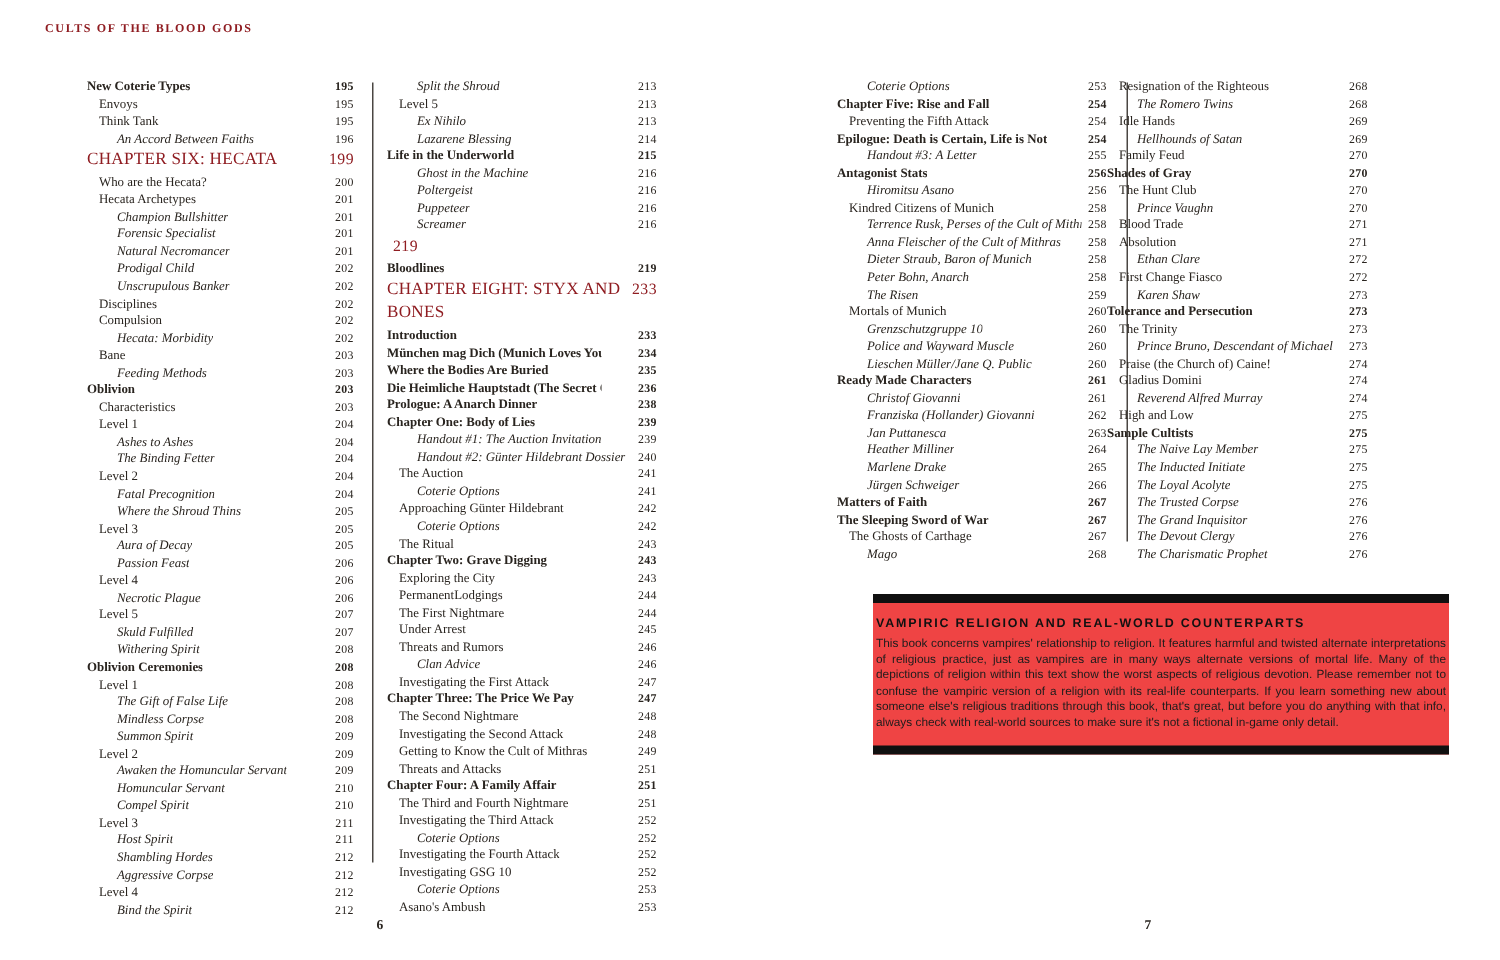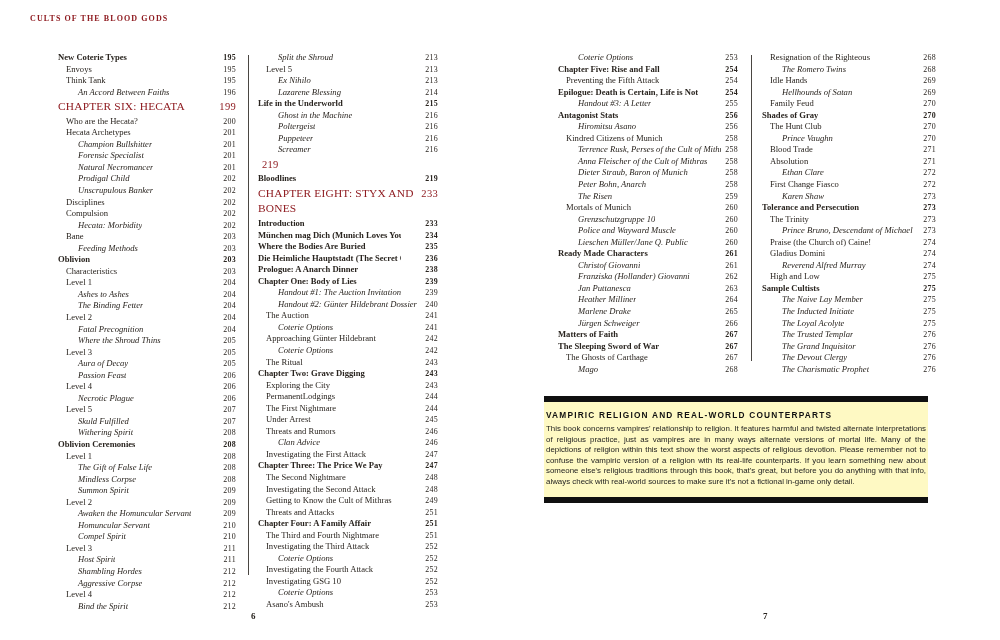--- a/index.html
+++ b/index.html
@@ -13,21 +13,21 @@
   #spread{position:relative;width:1000px;height:588px;background:#fff;}
 
   .book-header{position:absolute;left:30px;top:14px;color:var(--red);
     font-family:"Liberation Serif", serif;font-weight:bold;font-size:8px;
     letter-spacing:1.1px;}
 
   .toc-col{position:absolute;top:52px;}
   #col0{left:58px;width:178px;}
   #col1{left:258px;width:180px;}
   #col2{left:558px;width:180px;}
-  #col3{left:762px;width:174px;}
+  #col3{left:738px;width:174px;}
 
   .vdivider{position:absolute;width:1px;background:var(--rule);}
   #div0{left:248px;top:55px;height:520px;}
   #div1{left:751px;top:55px;height:306px;}
 
   .row{display:flex;justify-content:space-between;align-items:baseline;
     line-height:11.55px;font-size:8.6px;color:var(--ink);}
   .row .lbl{white-space:nowrap;overflow:hidden;}
   .row .num{font-size:7.9px;letter-spacing:.3px;padding-left:4px;}
   .row.plain .lbl{padding-left:8px;}
@@ -36,21 +36,21 @@
   .row.chapter{display:block;color:var(--red);font-weight:normal;
     font-size:11.4px;line-height:15.5px;margin:1px 0 1px;letter-spacing:.2px;}
   .row.chapter .chl{display:flex;justify-content:space-between;align-items:baseline;}
   .row.chapter .num{font-size:10.5px;color:var(--red);}
 
   .pagenum{position:absolute;top:611px;font-size:9px;color:var(--ink);
     font-weight:bold;}
   #pn-left{left:251px;}
   #pn-right{left:763px;}
 
-  .sidebar{position:absolute;left:544px;top:396px;width:384px;background:#fef9c3;}
+  .sidebar{position:absolute;left:582px;top:396px;width:384px;background:#ef4444;}
   .sidebar .bar{height:6px;background:#101010;width:100%;}
   .sidebar .inner{padding:8px 2px 9px 2px;}
   .sidebar-title{font-family:"Liberation Sans", sans-serif;font-weight:bold;
     font-size:8.3px;letter-spacing:1.2px;color:#111;margin-bottom:4px;}
   .sidebar-body{font-family:"Liberation Sans", sans-serif;font-size:7.9px;
     line-height:10.6px;color:#1c1c1c;text-align:justify;}
 </style>
 </head>
 <body>
 
@@ -651,21 +651,21 @@
       </div>
       <div class="row italic">
         <span class="lbl">The Inducted Initiate</span>
         <span class="num">275</span>
       </div>
       <div class="row italic">
         <span class="lbl">The Loyal Acolyte</span>
         <span class="num">275</span>
       </div>
       <div class="row italic">
-        <span class="lbl">The Trusted Templar</span>
+        <span class="lbl">The Trusted Corpse</span>
         <span class="num">276</span>
       </div>
       <div class="row italic">
         <span class="lbl">The Grand Inquisitor</span>
         <span class="num">276</span>
       </div>
       <div class="row italic">
         <span class="lbl">The Devout Clergy</span>
         <span class="num">276</span>
       </div>

